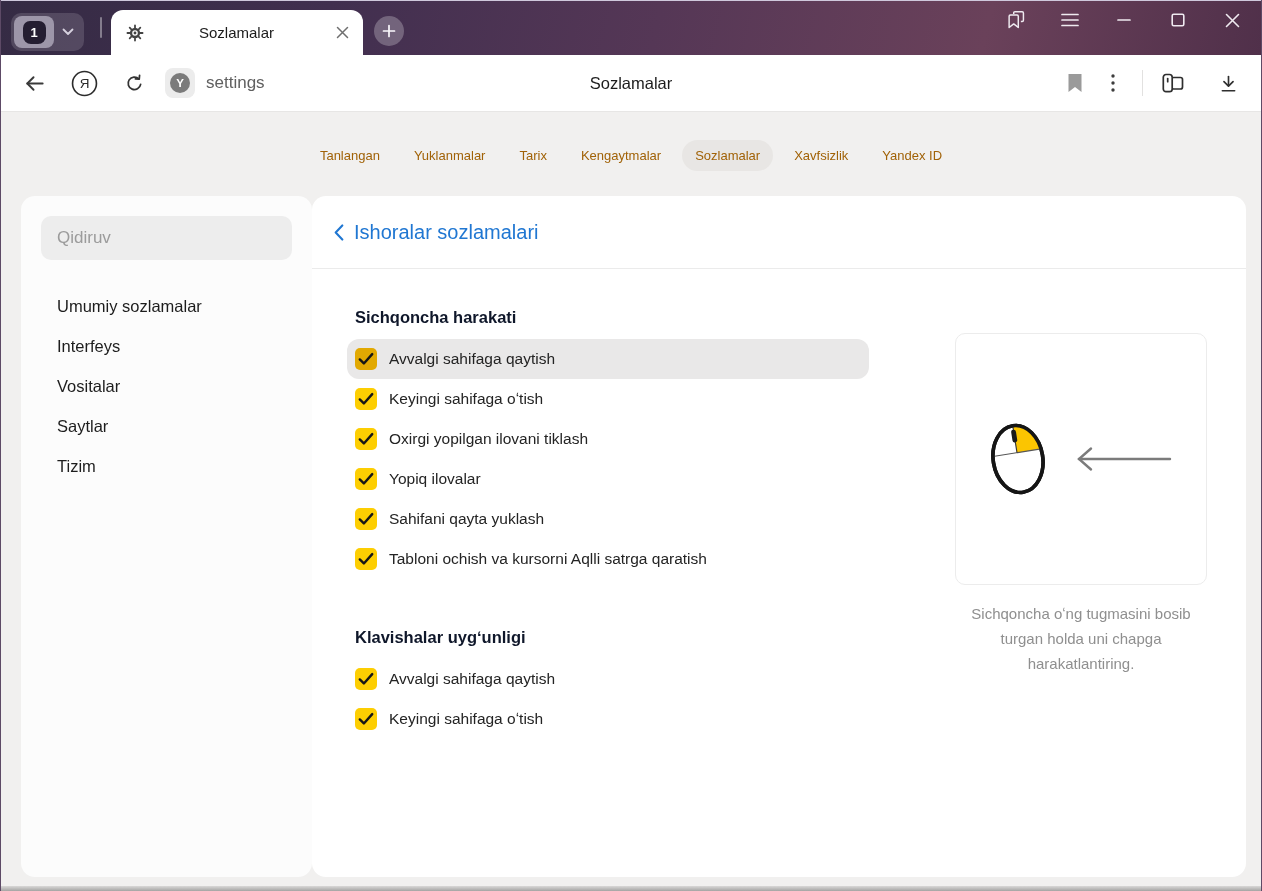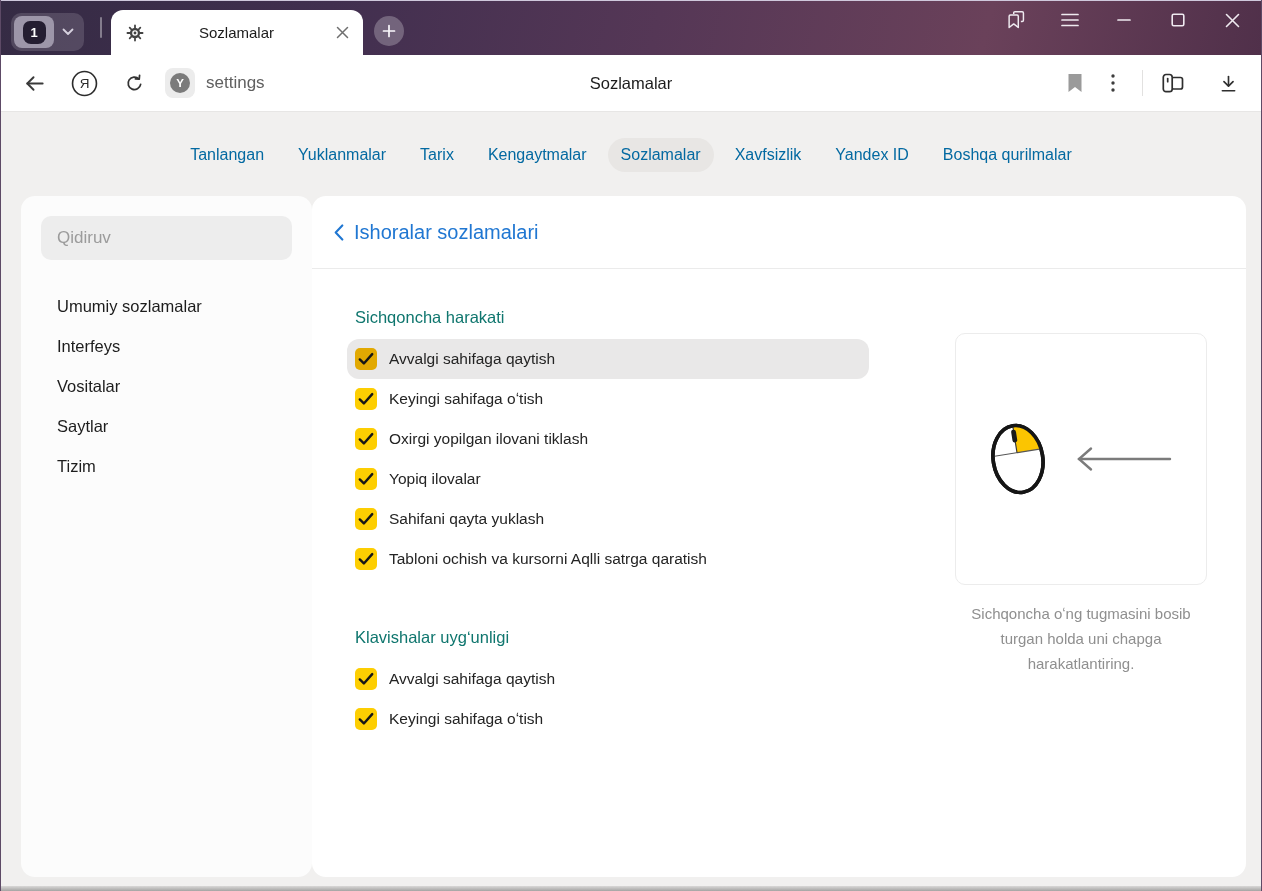--- a/index.html
+++ b/index.html
@@ -51,37 +51,37 @@
   .protect-circle{width:20px;height:20px;border-radius:50%;background:#7b7b7b;color:#fff;font-size:11.5px;font-weight:700;display:flex;align-items:center;justify-content:center;}
   .address-text{margin-left:11px;font-size:17px;color:#606060;white-space:nowrap;cursor:text;}
   .toolbar-title{position:absolute;left:0;right:0;text-align:center;font-size:16.5px;color:#1d1d1d;pointer-events:none;}
   .toolbar-right{margin-left:auto;display:flex;align-items:center;position:relative;z-index:2;}
   .toolbar-divider{width:1px;height:26px;background:#e2e1e0;margin:0 10px;}
   .dl-gap{margin-left:18px;}
 
   
   .content{flex:1;display:flex;flex-direction:column;background:#f1f0ef;min-height:0;}
   .navtabs{margin:26px auto 0;display:flex;align-items:center;gap:8px;height:34px;flex:none;}
-  .navtab{font-size:16px;color:#0369a1;padding:8px 13px;border-radius:17px;border:none;background:none;cursor:pointer;white-space:nowrap;}
+  .navtab{font-size:13px;color:#a16207;padding:8px 13px;border-radius:17px;border:none;background:none;cursor:pointer;white-space:nowrap;}
   .navtab.active{background:#e8e6e4;}
 
   .body{flex:1;display:flex;margin:24px 15px 9px 20px;min-height:0;}
   .sidebar{width:291px;flex:none;background:#fcfcfc;border-radius:14px;padding:20px;}
   .search-input{width:100%;height:44px;background:#ededed;border:none;border-radius:10px;padding:0 16px;font-size:17px;color:#333;outline:none;font-family:inherit;}
   .search-input::placeholder{color:#9b9b9b;}
   .sidebar-list{margin-top:26px;display:flex;flex-direction:column;}
   .sidebar-item{height:40px;display:flex;align-items:center;padding:0 16px;font-size:16.5px;color:#1d1d1d;border-radius:10px;cursor:pointer;background:none;border:none;justify-content:flex-start;font-family:inherit;}
 
   .main{flex:1;background:#fff;border-radius:14px;display:flex;flex-direction:column;min-width:0;}
   .main-header{height:73px;flex:none;border-bottom:1px solid #ebebeb;display:flex;align-items:center;padding:0 22px;}
   .back-link{display:flex;align-items:center;gap:10px;border:none;background:none;cursor:pointer;color:#2077d2;font-size:20px;font-family:inherit;}
   .main-columns{flex:1;display:flex;align-items:flex-start;padding:36px 39px 0 43px;min-height:0;}
 
   .col-left{width:530px;flex:none;}
-  .section-title{font-size:16.5px;font-weight:400;color:#0f766e;line-height:24px;margin-bottom:10px;}
+  .section-title{font-size:16.5px;font-weight:700;color:#0f172a;line-height:24px;margin-bottom:10px;}
   .section2{margin-top:46px;}
   .row{height:40px;display:flex;align-items:center;width:522px;padding-left:8px;margin-left:-8px;border-radius:12px;cursor:pointer;text-align:center;}
   .row.highlighted{background:#e9e8e8;}
   .checkbox{width:22px;height:22px;border-radius:5px;background:#fdce02;flex:none;display:flex;align-items:center;justify-content:center;}
   .row.highlighted .checkbox{background:#e2a902;}
   .row-label{margin-left:12px;font-size:15.5px;color:#242424;white-space:nowrap;}
 
   .col-right{margin-left:auto;width:252px;flex:none;margin-top:28px;display:flex;flex-direction:column;}
   .illu-card{width:252px;height:252px;background:#fff;border:1px solid #ececec;border-radius:10px;display:flex;align-items:center;padding-left:26px;gap:20px;}
   .illu-caption{margin:16px auto 11px;width:242px;text-align:center;color:#8f8f8f;font-size:15px;line-height:1.68;}
@@ -231,21 +231,20 @@
         <button class="navtab"><span>Tarix</span></button>
 
         <button class="navtab"><span>Kengaytmalar</span></button>
 
         <button class="navtab active"><span>Sozlamalar</span></button>
 
         <button class="navtab"><span>Xavfsizlik</span></button>
 
         <button class="navtab"><span>Yandex ID</span></button>
 
-        <button class="navtab"><span>Boshqa qurilmalar</span></button>
       </div>
 
     <div class="body">
 
       <div class="sidebar">
         <input class="search-input" type="text" placeholder="Qidiruv" style="">
         <div class="sidebar-list">
 
             <button class="sidebar-item">
               <span>Umumiy sozlamalar</span>

